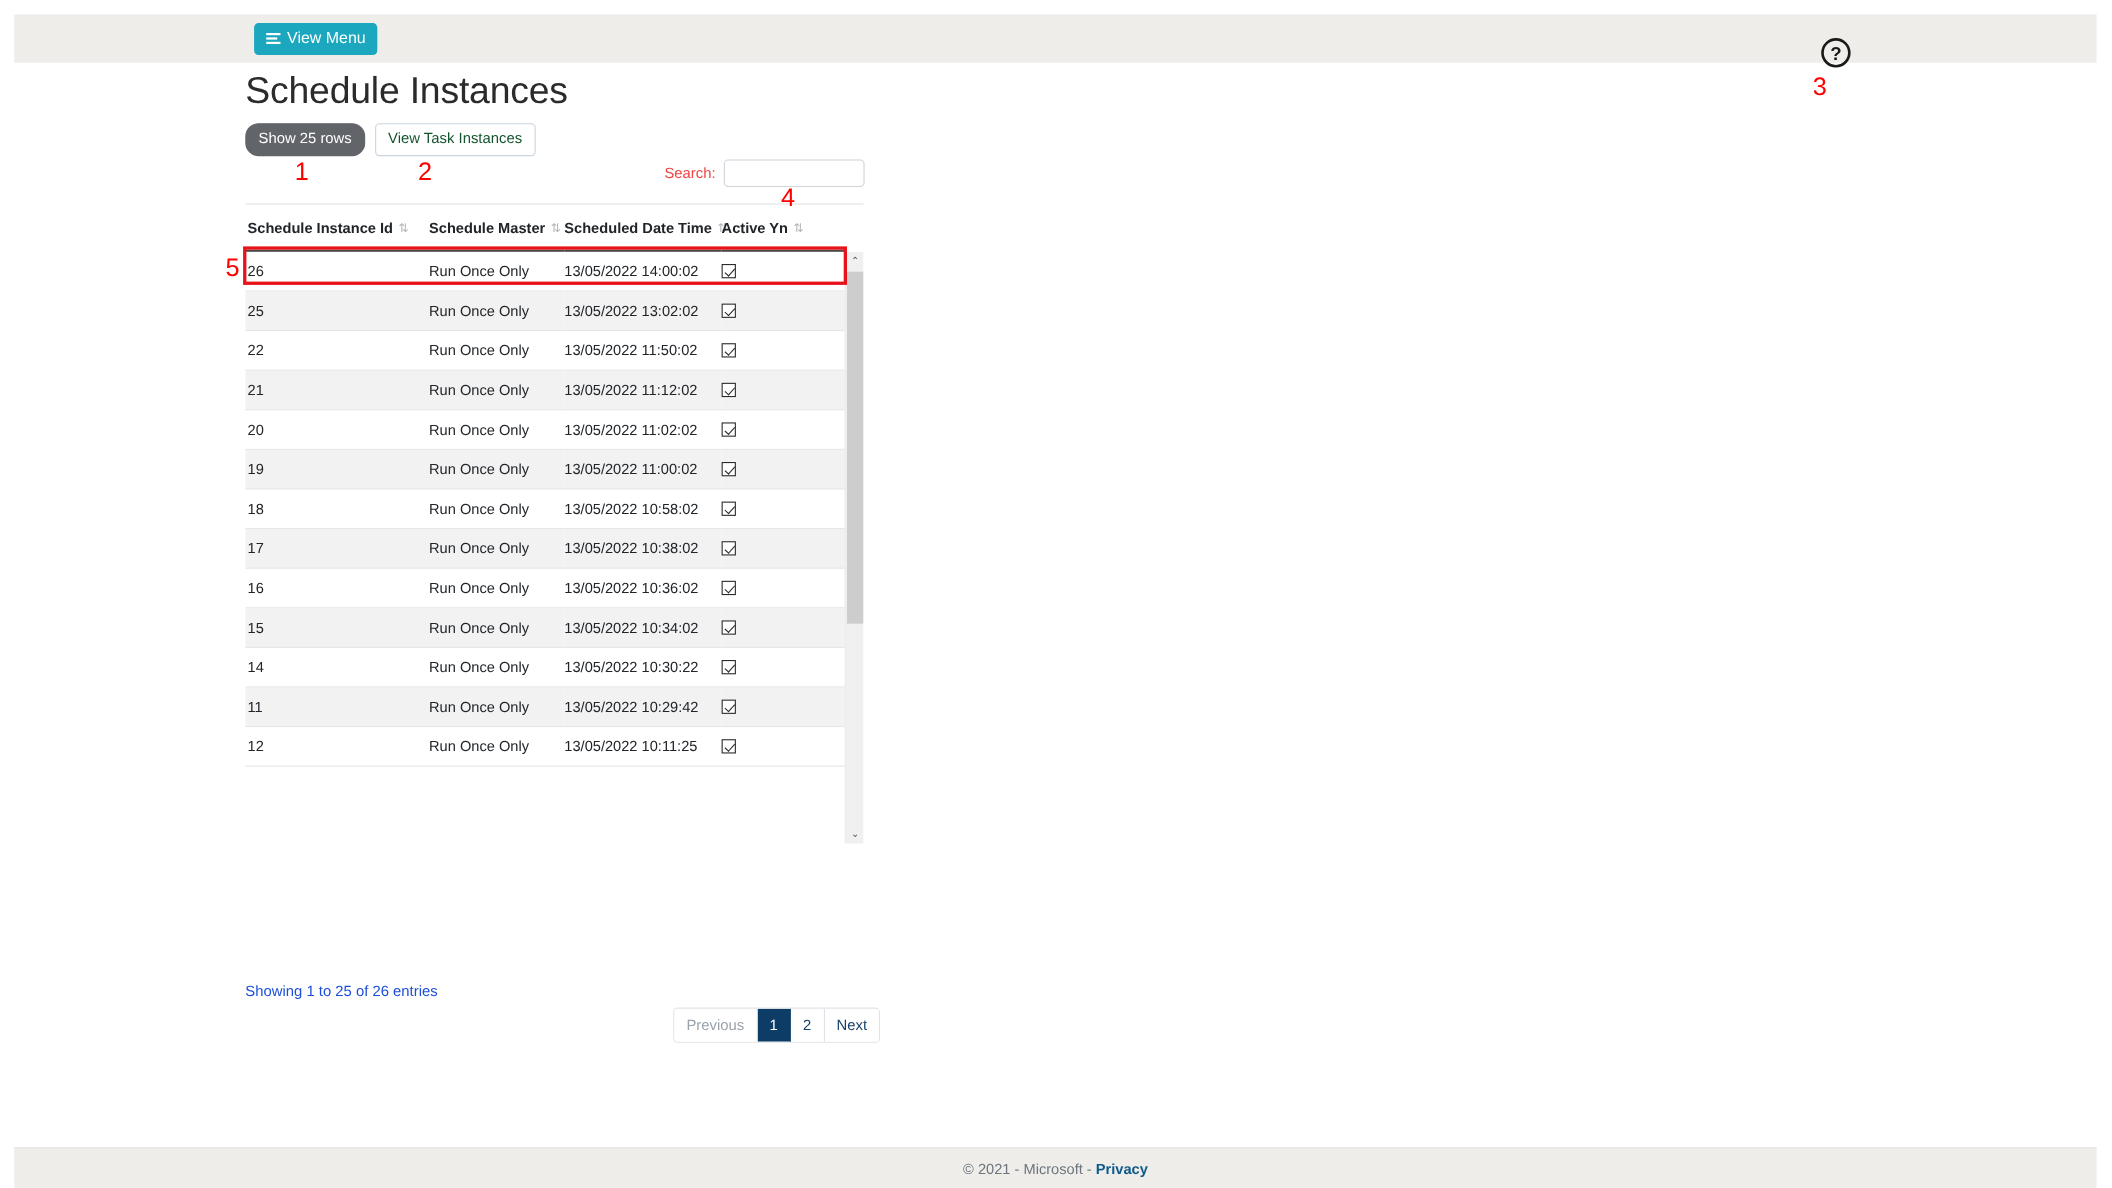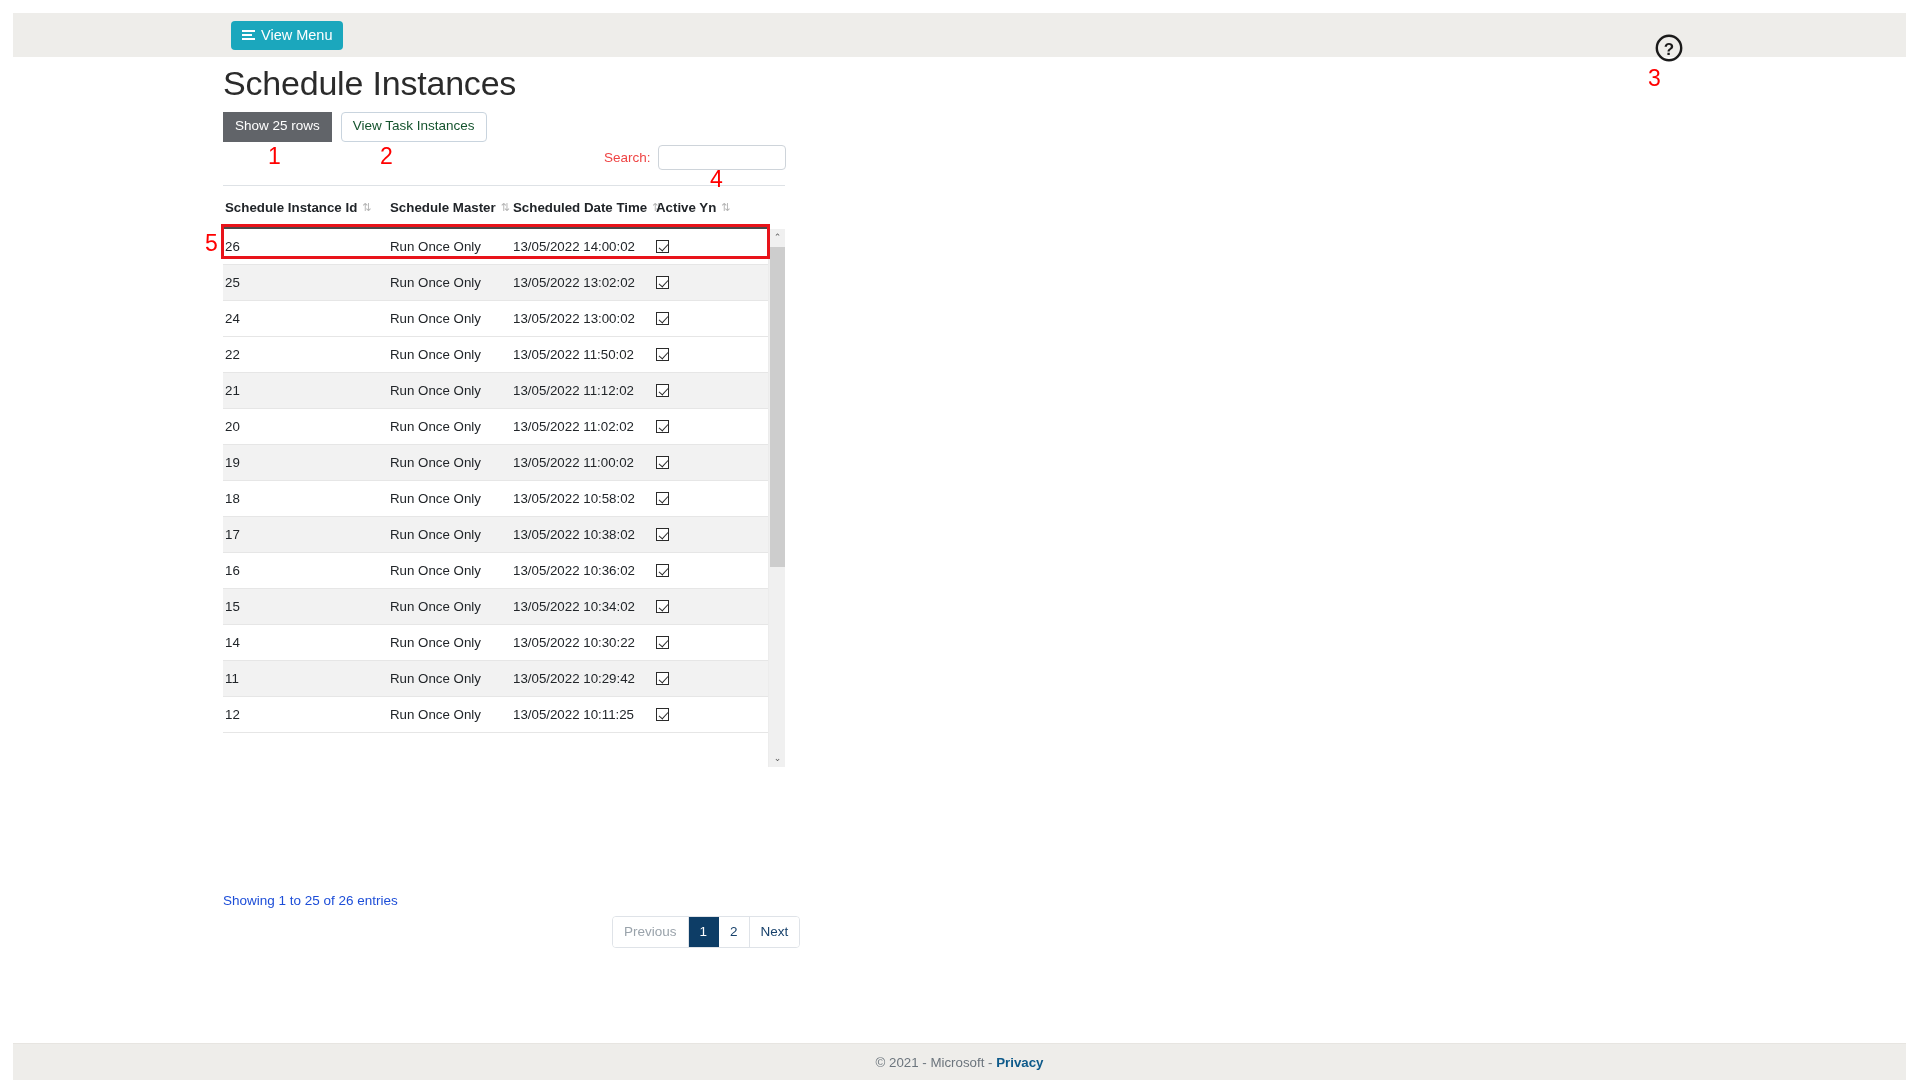--- a/index.html
+++ b/index.html
@@ -84,21 +84,21 @@
     color: #2b2b2b;
     letter-spacing: -0.2px;
     white-space: nowrap;
   }
 
   .btn-row { position: absolute; left: 223px; top: 112px; display: flex; gap: 9px; }
   .btn-secondary {
     background: #616469;
     color: #ffffff;
     border: 1px solid #616469;
-    border-radius: 0;
+    border-radius: 12px;
     font-size: 13.5px;
     padding: 6px 11px 7px 11px;
     font-family: "Liberation Sans", sans-serif;
     cursor: pointer;
     line-height: 1.1;
   }
   .btn-outline {
     background: #ffffff;
     color: #14532d;
     border: 1px solid #c9d4de;
@@ -389,26 +389,20 @@
               <td class="c-date">13/05/2022 14:00:02</td>
               <td class="c-act"><span class="chk"></span></td>
             </tr>
             <tr class="even">
               <td class="c-id">25</td>
               <td class="c-mast">Run Once Only</td>
               <td class="c-date">13/05/2022 13:02:02</td>
               <td class="c-act"><span class="chk"></span></td>
             </tr>
             <tr class="odd">
-              <td class="c-id">24</td>
-              <td class="c-mast">Run Once Only</td>
-              <td class="c-date">13/05/2022 13:00:02</td>
-              <td class="c-act"><span class="chk"></span></td>
-            </tr>
-            <tr class="odd">
               <td class="c-id">22</td>
               <td class="c-mast">Run Once Only</td>
               <td class="c-date">13/05/2022 11:50:02</td>
               <td class="c-act"><span class="chk"></span></td>
             </tr>
             <tr class="even">
               <td class="c-id">21</td>
               <td class="c-mast">Run Once Only</td>
               <td class="c-date">13/05/2022 11:12:02</td>
               <td class="c-act"><span class="chk"></span></td>

